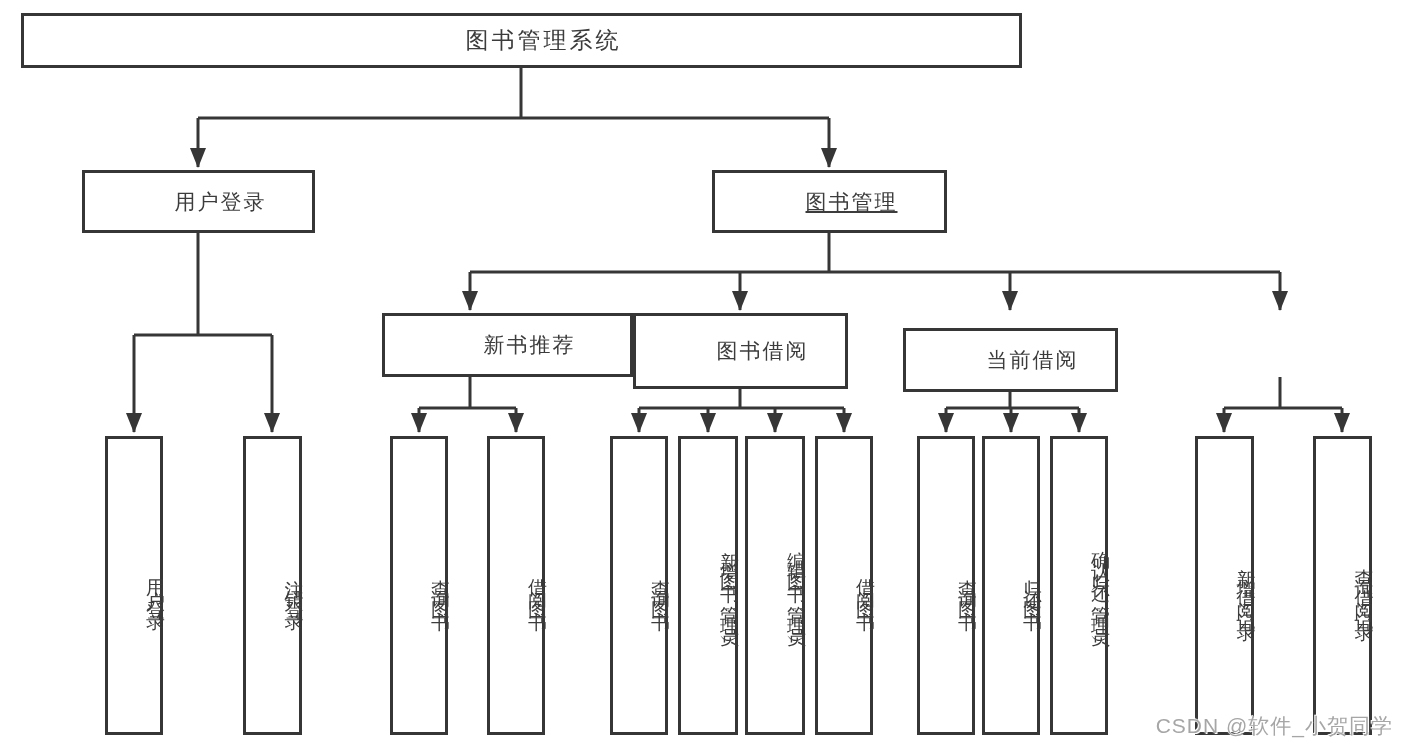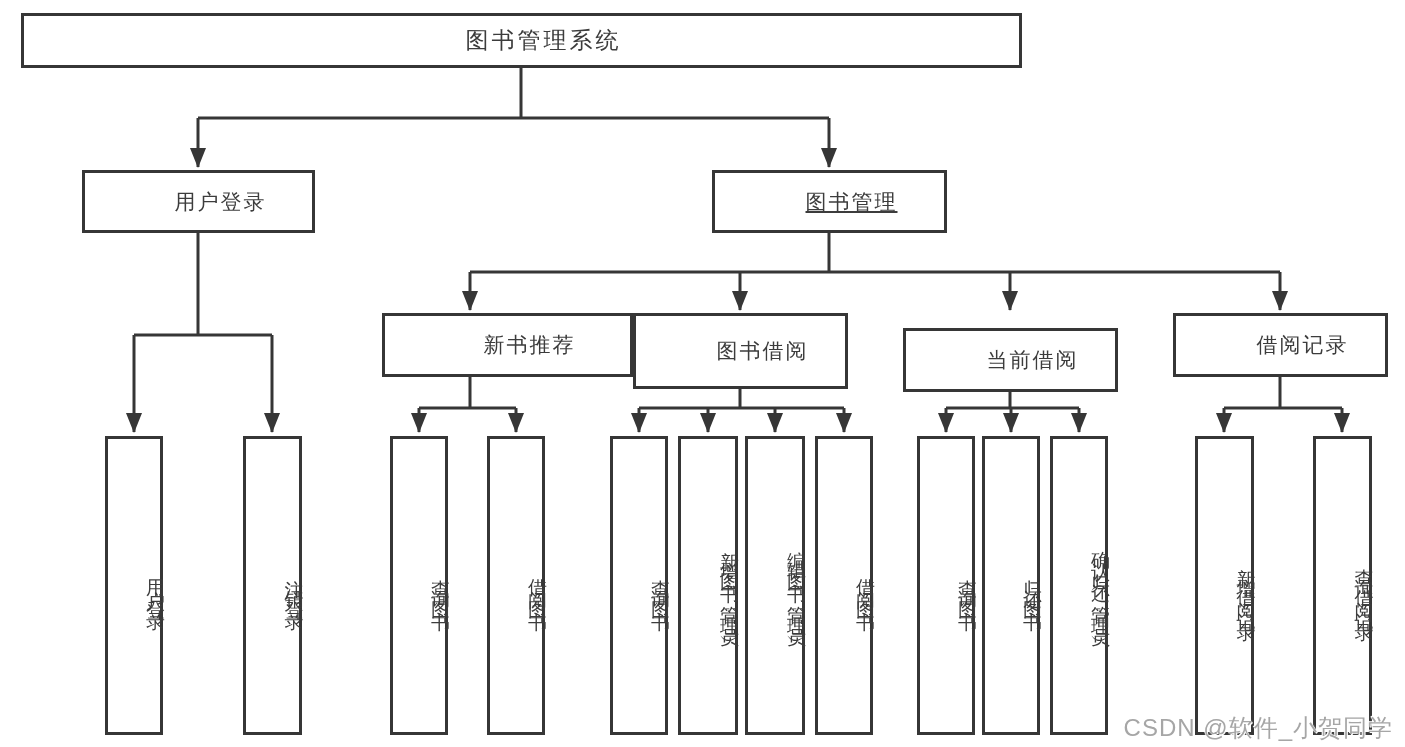--- a/index.html
+++ b/index.html
@@ -46,21 +46,21 @@
     writing-mode: vertical-rl;
     text-orientation: upright;
     font-size: 19px;
     letter-spacing: 11px;
     line-height: 1;
   }
   .watermark {
     position: absolute;
     right: 12px;
     top: 712px;
-    font-size: 24px;
+    font-size: 21px;
     letter-spacing: 1px;
     color: var(--watermark);
     text-shadow: 0 0 2px #fff, 1px 1px 0 #fff, -1px -1px 0 #fff;
     z-index: 5;
     white-space: nowrap;
   }
 </style>
 </head>
 <body>
 
@@ -110,21 +110,20 @@
   </svg>
 
   <div class="box h-root" style="left:21px; top:13px; width:1001px; height:55px;">图书管理系统</div>
 
   <div class="box h-mid" style="left:82px; top:170px; width:233px; height:63px;">用户登录</div>
   <div class="box h-mid" style="left:712px; top:170px; width:235px; height:63px;text-decoration:underline;">图书管理</div>
 
   <div class="box h-mid" style="left:363px; top:313px; width:251px; height:64px;margin-left:19px;">新书推荐</div>
   <div class="box h-mid" style="left:633px; top:313px; width:215px; height:76px;">图书借阅</div>
   <div class="box h-mid" style="left:903px; top:328px; width:215px; height:64px;">当前借阅</div>
-  <div class="box h-mid" style="left:1173px; top:313px; width:215px; height:64px;">借阅记录</div>
 
   <div class="box v" style="left:105px; top:436px; width:58px; height:299px;">用户登录</div>
   <div class="box v" style="left:243px; top:436px; width:59px; height:299px;">注销登录</div>
 
   <div class="box v" style="left:390px; top:436px; width:58px; height:299px;">查询图书</div>
   <div class="box v" style="left:487px; top:436px; width:58px; height:299px;">借阅图书</div>
 
   <div class="box v" style="left:610px; top:436px; width:58px; height:299px;">查询图书</div>
   <div class="box v" style="left:678px; top:436px; width:60px; height:299px;">新增图书（管理员）</div>
   <div class="box v" style="left:745px; top:436px; width:60px; height:299px;">编辑图书（管理员）</div>

